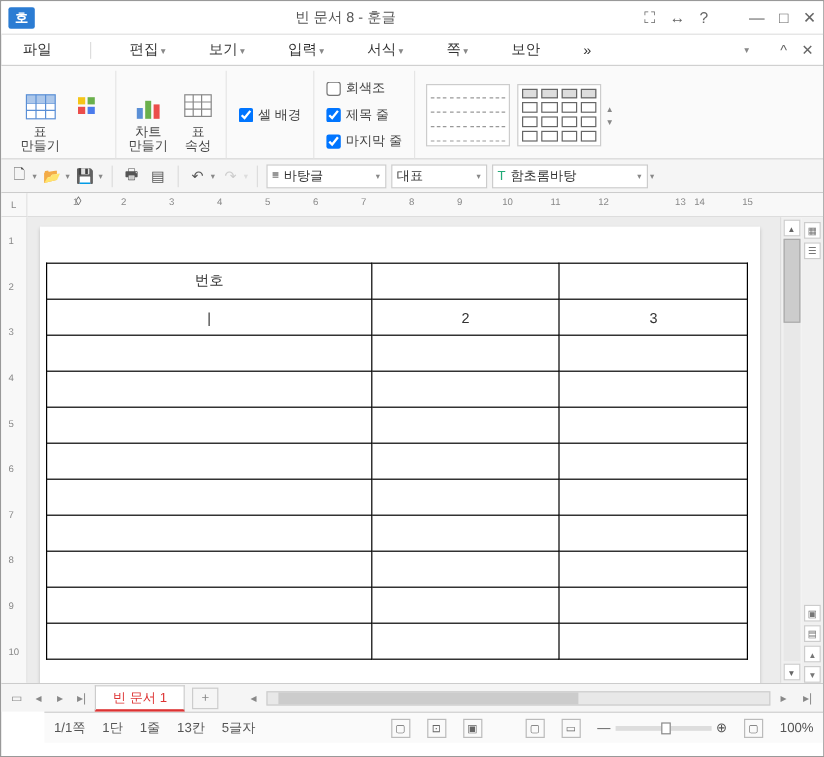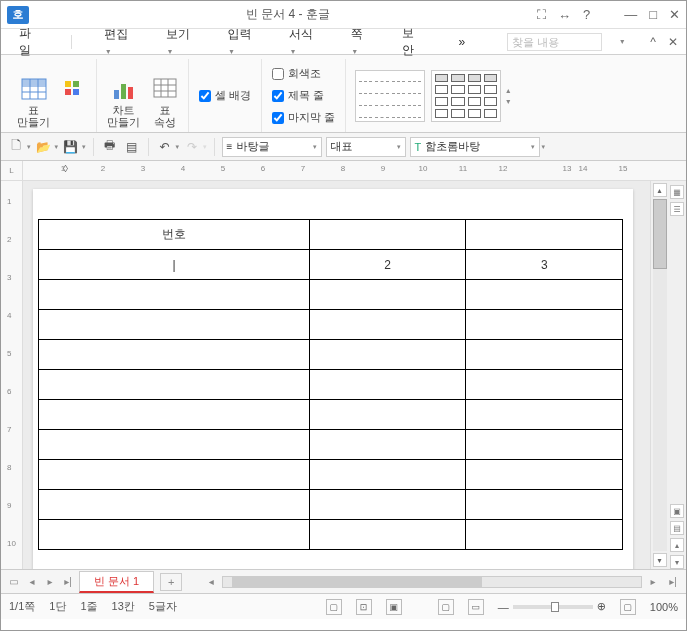--- a/index.html
+++ b/index.html
@@ -69,35 +69,35 @@
 
 .tabsbar { height: 24px; background: #f5f5f5; border-top: 1px solid #ccc; display: flex; align-items: center; padding: 0 4px; }
 .tabsbar .tbtn { width: 18px; height: 18px; display: flex; align-items: center; justify-content: center; color: #888; font-size: 10px; border: 1px solid transparent; }
 .tabsbar .tab { padding: 2px 14px; background: #fff; border: 1px solid #ccc; border-bottom: 2px solid #d33; color: #d33; font-size: 11px; margin: 0 2px; }
 .tabsbar .addtab { width: 22px; height: 18px; border: 1px solid #ccc; display: flex; align-items: center; justify-content: center; color: #888; margin-left: 4px; }
 .tabsbar .hscroll { flex: 1; margin-left: 20px; display: flex; align-items: center; gap: 2px; }
 .tabsbar .hscroll .track { flex: 1; height: 12px; background: #e8e8e8; border: 1px solid #ccc; position: relative; }
 .tabsbar .hscroll .thumb { position: absolute; left: 2%; width: 60%; height: 100%; background: #ccc; }
 
 
-.statusbar { height: 26px; background: #fafafa; border-top: 1px solid #ccc; display: flex; align-items: center; padding: 0 8px; font-size: 11px; color: #555; gap: 14px; }
+.statusbar { height: 26px; background: #fafafa; border-top: 1px solid #ccc; display: flex; align-items: center; padding: 0 8px; font-size: 11px; color: #555; gap: 14px; margin-left: 36px; }
 .statusbar .spacer { flex: 1; }
 .statusbar .vbtn { width: 16px; height: 16px; border: 1px solid #bbb; display: flex; align-items: center; justify-content: center; font-size: 9px; color: #666; }
 .statusbar .zoom { display: flex; align-items: center; gap: 4px; }
 .statusbar .zoom .slider { width: 80px; height: 4px; background: #ddd; position: relative; }
 .statusbar .zoom .slider .knob { position: absolute; left: 48%; top: -3px; width: 8px; height: 10px; background: #fff; border: 1px solid #888; }
 
 svg { display: block; }
 </style>
 </head>
 <body>
 
 <div class="titlebar">
   <div class="logo">호</div>
-  <div class="title">빈 문서 4 - 훈글</div>
+  <div class="title">빈 문서 8 - 훈글</div>
   <div class="winbtns">
     <span>⛶</span>
     <span>↔</span>
     <span>?</span>
     <span style="width:10px"></span>
     <span>—</span>
     <span>□</span>
     <span>✕</span>
   </div>
 </div>
@@ -106,21 +106,20 @@
   <div class="menuitem">파일</div>
   <div style="width:1px;height:14px;background:#ddd;margin:0 6px"></div>
   <div class="menuitem"><span>편집</span><span class="arr">▾</span></div>
   <div class="menuitem"><span>보기</span><span class="arr">▾</span></div>
   <div class="menuitem"><span>입력</span><span class="arr">▾</span></div>
   <div class="menuitem"><span>서식</span><span class="arr">▾</span></div>
   <div class="menuitem"><span>쪽</span><span class="arr">▾</span></div>
   <div class="menuitem"><span>보안</span></div>
   <div class="menuitem">»</div>
   <div class="spacer"></div>
-  <div class="searchbox">찾을 내용</div>
   <span style="color:#888;font-size:8px;margin-left:2px">▾</span>
   <div class="rbtns">
     <span>^</span>
     <span>✕</span>
   </div>
 </div>
 
 <div class="ribbon">
   <div class="ribgroup">
     <div style="display:flex;gap:2px">

